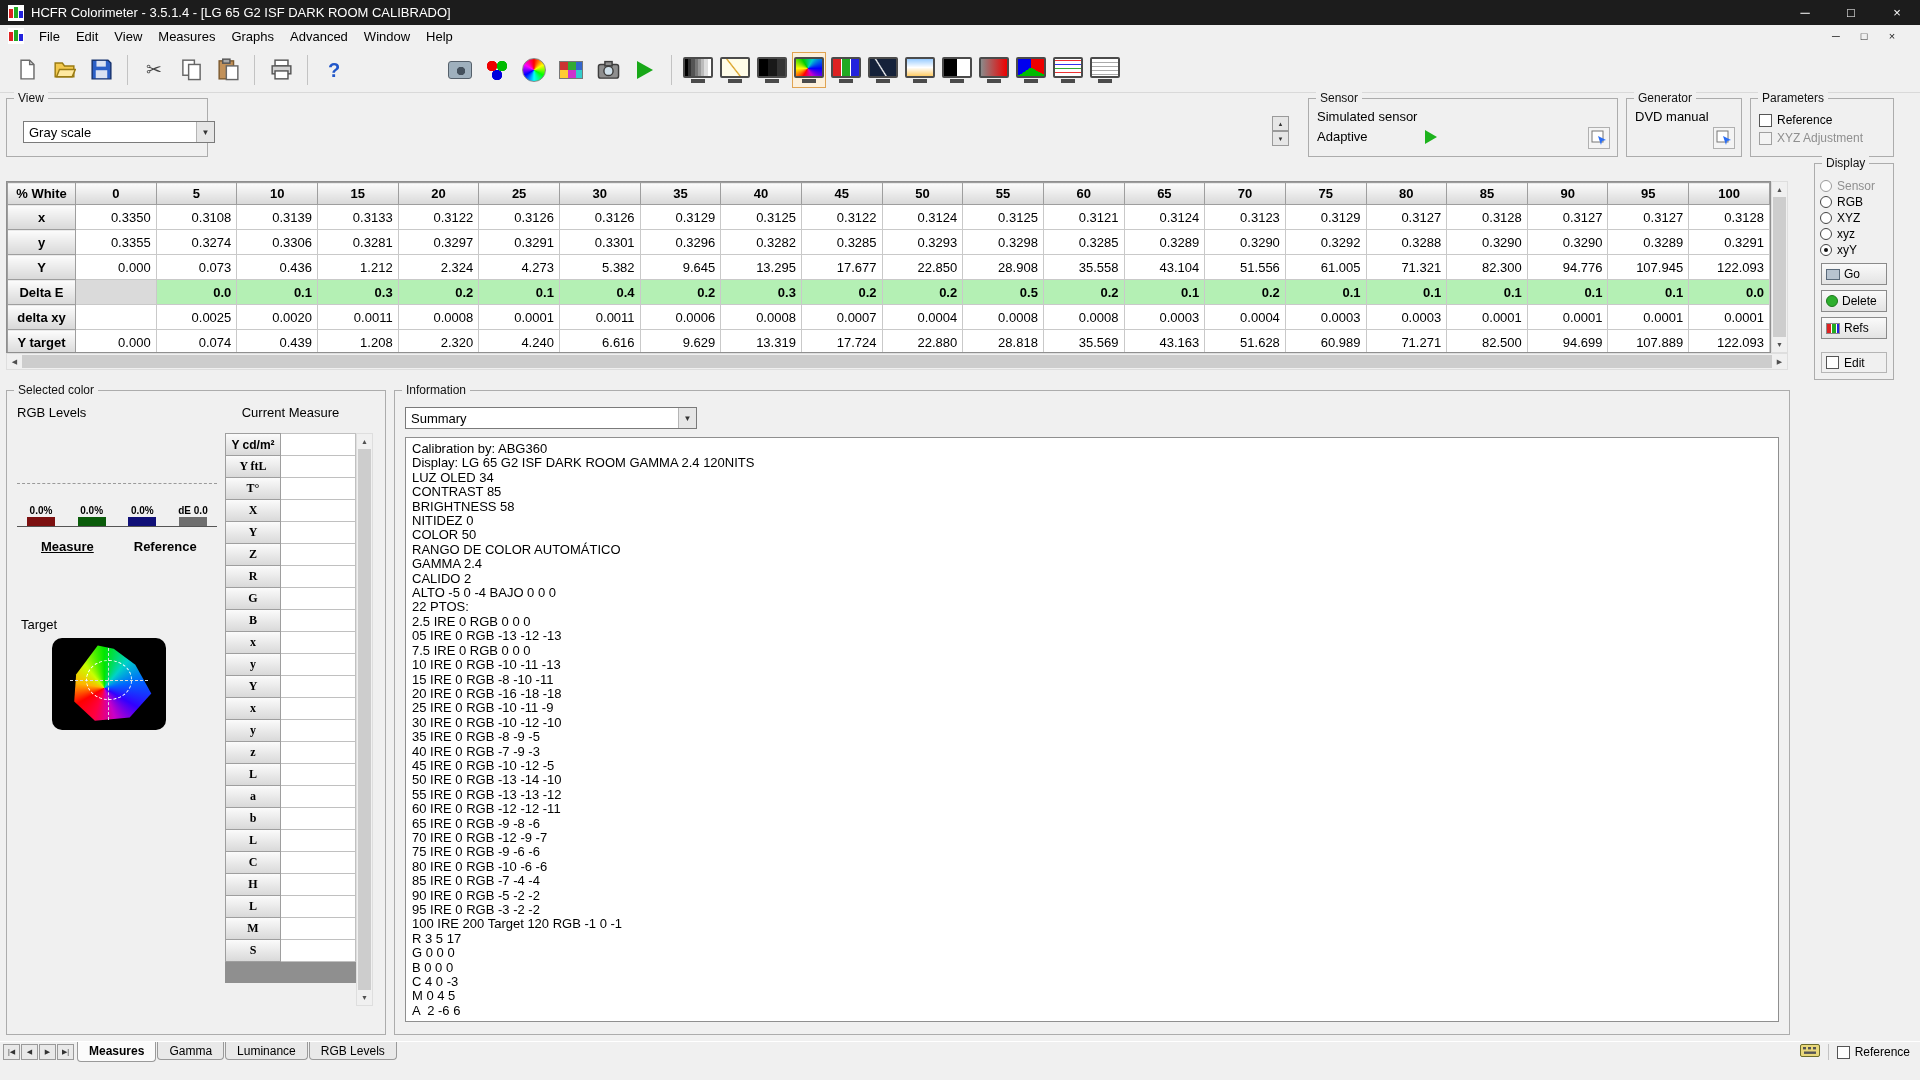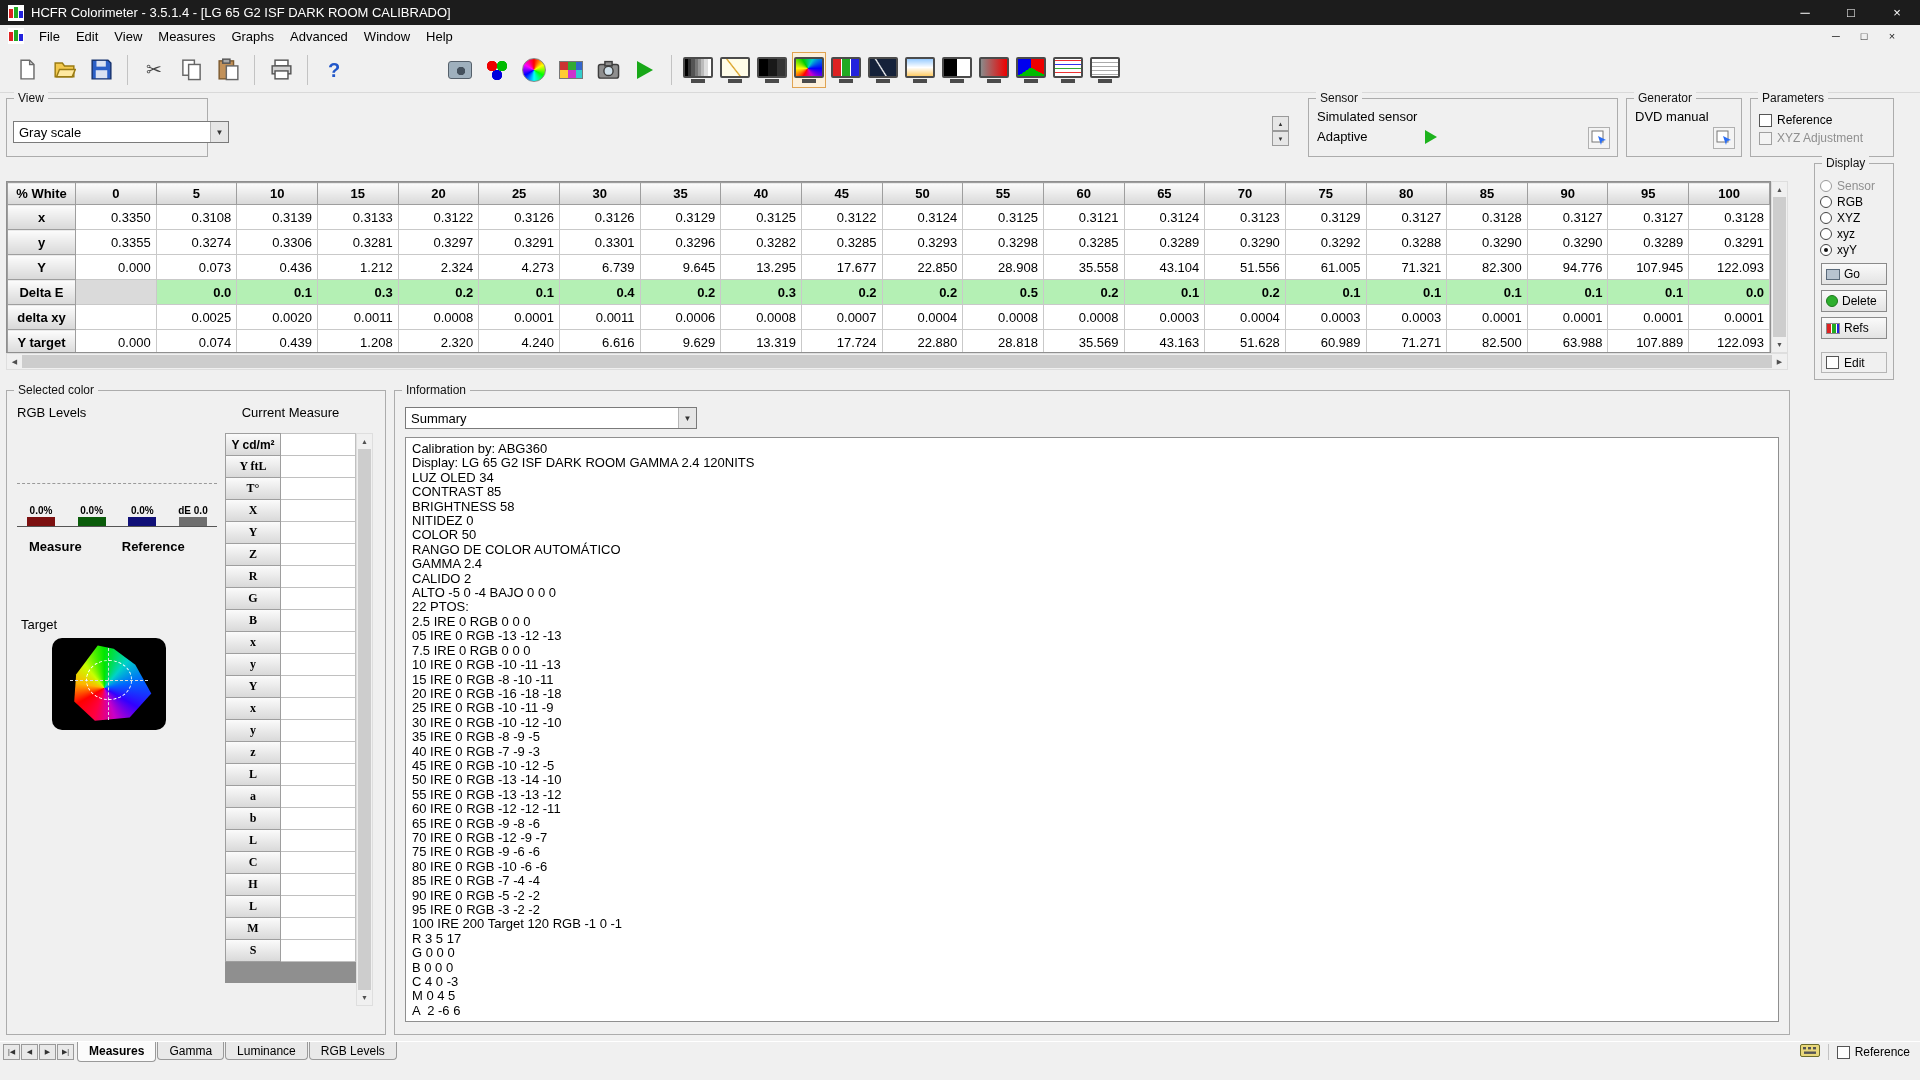--- a/index.html
+++ b/index.html
@@ -108,21 +108,21 @@
   
   .sc-label { position:absolute; font-size:13px; color:#000; white-space:nowrap; }
   .rgb-chart { position:absolute; left:10px; top:36px; width:200px; height:100px; }
   .rgb-dash { position:absolute; left:0; right:0; top:56px; border-top:1px dashed #9a9a9a; }
   .rgb-axis { position:absolute; left:0; right:0; bottom:0; border-bottom:1px solid #555; }
   .rgb-bars { position:absolute; left:2px; right:2px; bottom:1px; display:flex; justify-content:space-between; align-items:flex-end; }
   .bar-group { width:44px; text-align:center;margin-top:36px; }
   .bar-label { font-size:10px; font-weight:bold; white-space:nowrap; }
   .bar { height:9px; margin:1px 8px 0; }
   .mr-labels { position:absolute; left:10px; top:148px; width:200px; display:flex; font-weight:bold; font-size:13px; }
-  .mr-labels span:first-child { margin-left:12px; }
+  .mr-labels span:first-child { margin-left:24px;text-decoration:underline; }
   .mr-labels span:last-child { margin-left:40px; }
   .gamut-box { position:absolute; left:45px; top:247px; width:114px; height:92px; background:#000; border-radius:10px; overflow:hidden; }
   .gamut-blob { position:absolute; left:10px; top:6px; width:94px; height:80px;
       background:conic-gradient(from 200deg at 45% 55%, #ff0040,#f00,#ffb400,#c8ff00,#00e600,#00d2c8,#0064ff,#3200ff,#c800c8,#ff0040);
       clip-path:polygon(38% 2%, 15% 38%, 13% 72%, 35% 96%, 72% 92%, 95% 62%, 78% 26%, 55% 6%); }
   .gamut-circle { position:absolute; left:34px; top:22px; width:46px; height:40px; border:1px dashed #fff; border-radius:50%; }
   .gamut-hline { position:absolute; left:18px; right:18px; top:42px; border-top:1px dashed #ddd; }
   .gamut-vline { position:absolute; top:10px; bottom:10px; left:56px; border-left:1px dashed #ddd; }
 
   .cm-table { position:absolute; left:218px; top:42px; width:131px; }
@@ -319,21 +319,21 @@
       <button class="tb-btn">
         <span class="mon i-view-free-measures"></span>
       </button>
       <button class="tb-btn">
         <span class="mon i-view-full-report"></span>
       </button>
     </div>
 
   <div class="gb" style="left:6px; top:98px; width:202px; height:59px;">
     <span class="gb-title">View</span>
-    <div class="combo" style="left:6px; top:22px; width:216px;">
+    <div class="combo" style="left:16px; top:22px; width:192px;">
       <span class="combo-text">Gray scale</span>
       <span class="combo-arrow">▼</span>
     </div>
   </div>
 
   <div class="info-spin">
     <button class="spin-btn">▲</button>
     <button class="spin-btn">▼</button>
   </div>
 
@@ -478,21 +478,21 @@
             <td>0.3291</td>
           </tr>
           <tr>
             <th>Y</th>
             <td>0.000</td>
             <td>0.073</td>
             <td>0.436</td>
             <td>1.212</td>
             <td>2.324</td>
             <td>4.273</td>
-            <td>6.739</td>
+            <td>5.382</td>
             <td>9.645</td>
             <td>13.295</td>
             <td>17.677</td>
             <td>22.850</td>
             <td>28.908</td>
             <td>35.558</td>
             <td>43.104</td>
             <td>51.556</td>
             <td>61.005</td>
             <td>71.321</td>
@@ -562,21 +562,21 @@
             <td>13.319</td>
             <td>17.724</td>
             <td>22.880</td>
             <td>28.818</td>
             <td>35.569</td>
             <td>43.163</td>
             <td>51.628</td>
             <td>60.989</td>
             <td>71.271</td>
             <td>82.500</td>
-            <td>63.988</td>
+            <td>94.699</td>
             <td>107.889</td>
             <td>122.093</td>
           </tr>
         </tbody>
       </table>
   </div>
   <div class="vscroll" style="left:1771px; top:181px; height:172px;">
     <button class="scr-btn">▲</button>
     <span class="scr-thumb-v"></span>
     <button class="scr-btn">▼</button>

